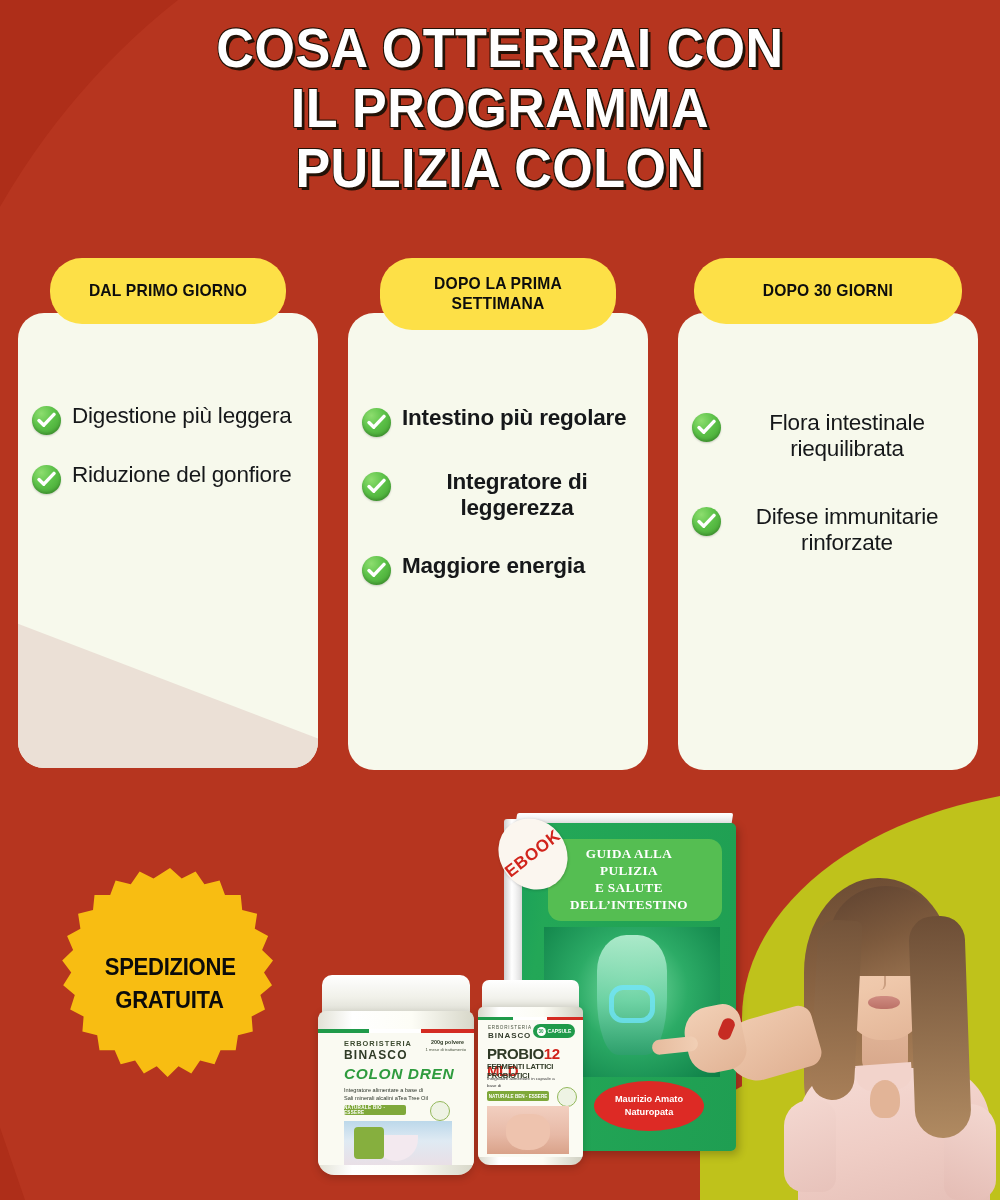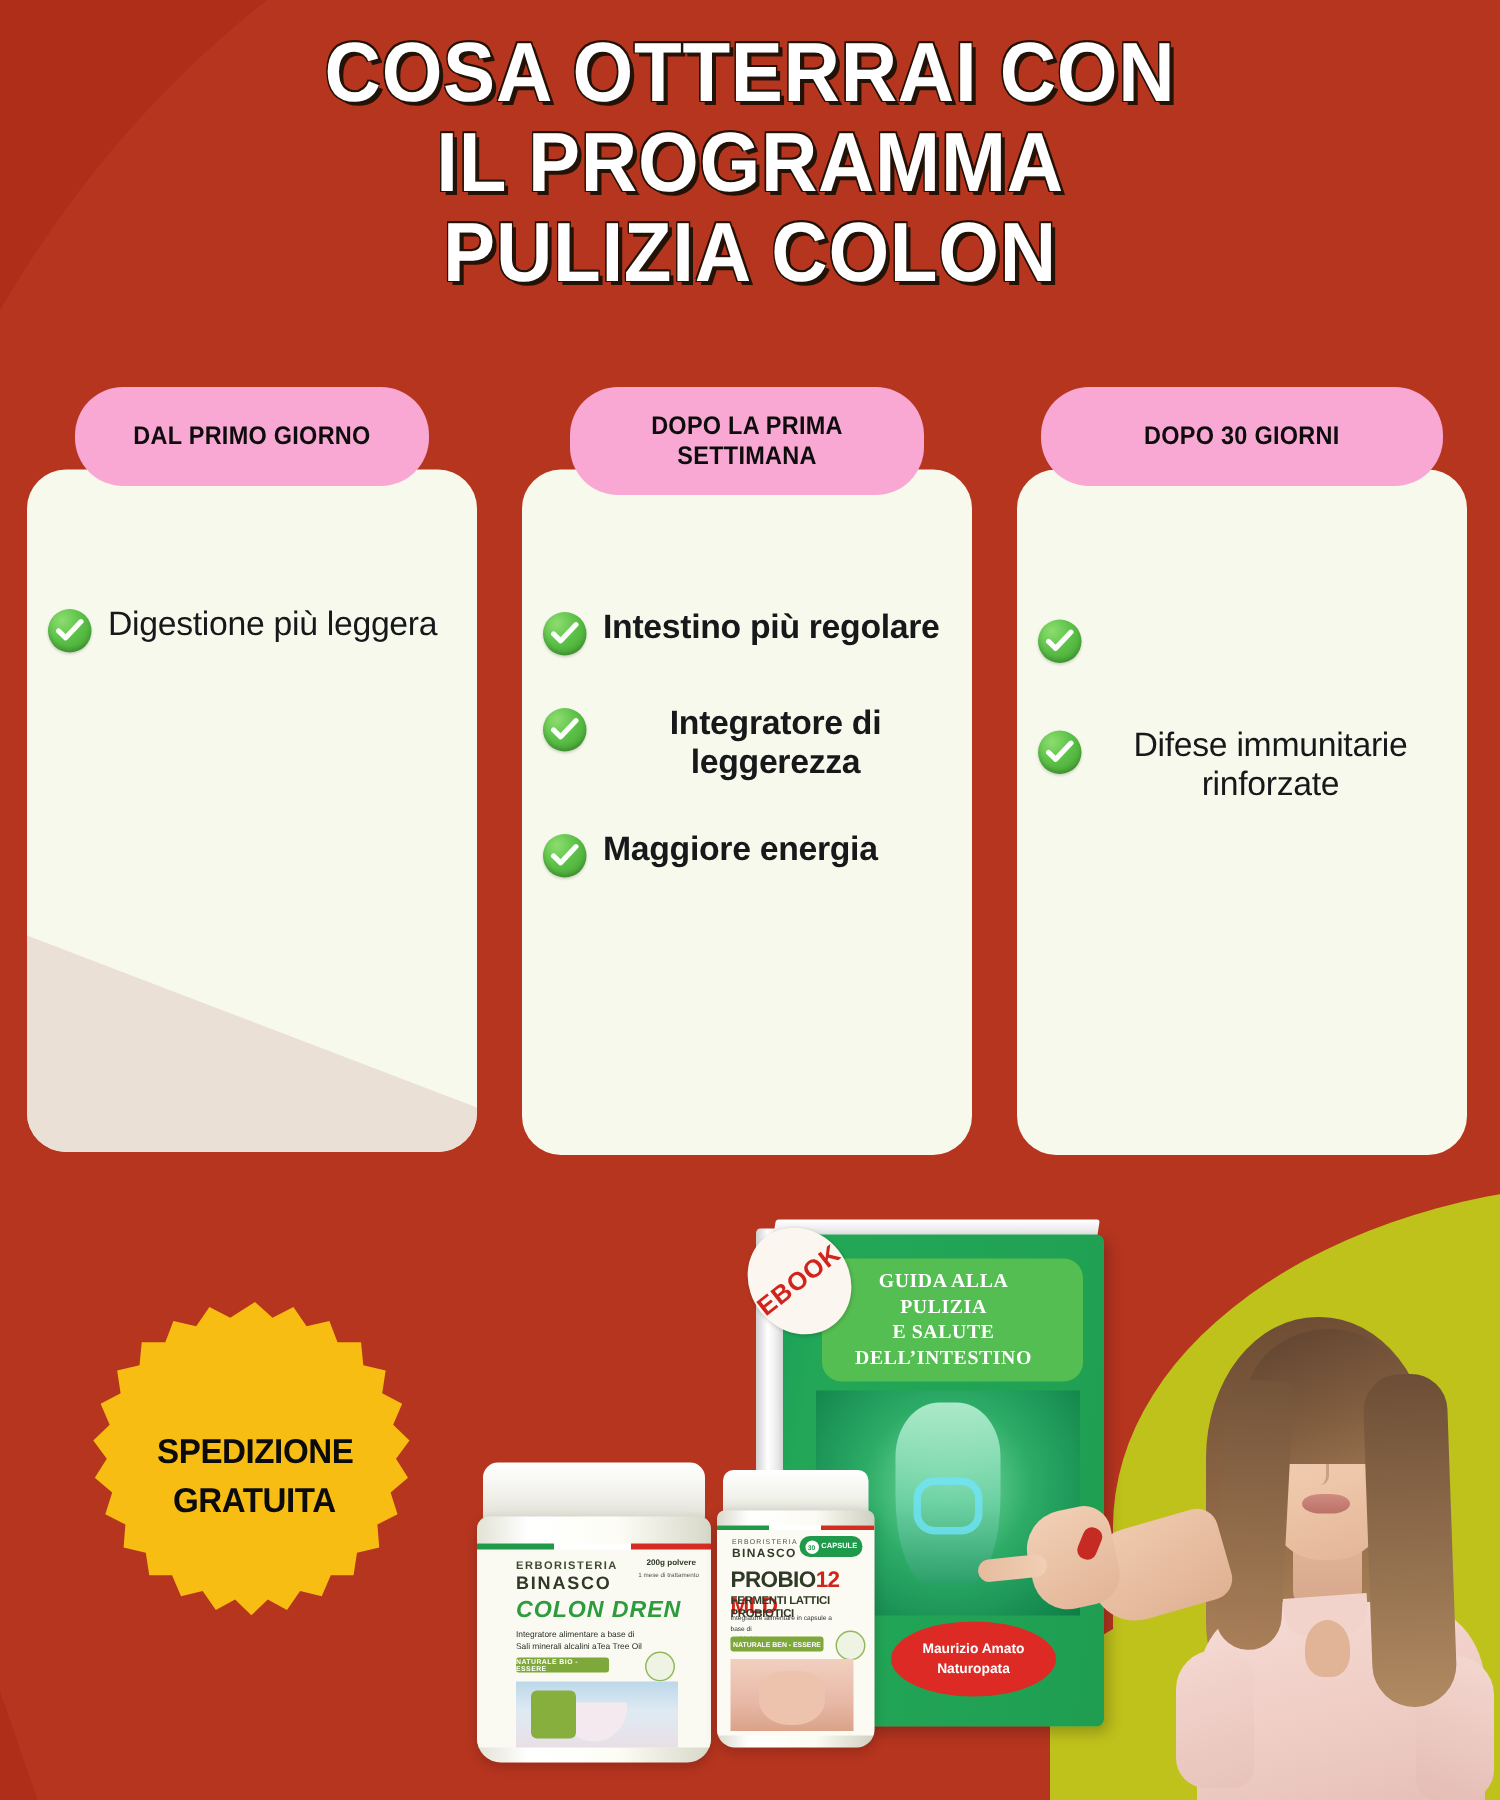--- a/index.html
+++ b/index.html
@@ -57,21 +57,21 @@
 
   
   .card-wrap.c0 .card-body::after {
     content:""; position:absolute; left:0; bottom:0; width:100%; height:185px;
     background:#EBE0D6; border-radius:0 0 26px 26px;
     clip-path:polygon(0 22%, 100% 84%, 100% 100%, 0 100%);
   }
 
   .card-pill {
     position:absolute; left:50%; top:0; transform:translateX(-50%);
-    background:#f9a8d4; color:#0d0d0d;
+    background:#fde047; color:#0d0d0d;
     border-radius:32px; z-index:3;
     font-weight:900; font-size:17px; letter-spacing:0.2px;
     text-align:center; line-height:1.18;
     display:flex; align-items:center; justify-content:center;
     padding:0 20px;
     transform-origin:center;
   }
   .card-wrap.c0 .card-pill { width:236px; height:66px; }
   .card-wrap.c1 .card-pill { width:236px; height:72px; }
   .card-wrap.c2 .card-pill { width:268px; height:66px; }
@@ -396,20 +396,29 @@
           <div class="li">
             <span class="check">
               <svg width="19" height="17" viewBox="0 0 19 17" aria-hidden="true">
                 <path d="M2 8.6 L6.8 13.2 L17 2.4" fill="none" stroke="#ffffff" stroke-width="3.4" stroke-linecap="round" stroke-linejoin="round"></path>
               </svg>
             </span>
             <span class="li-text">Digestione più
 leggera</span>
           </div>
 
+          <div class="li">
+            <span class="check">
+              <svg width="19" height="17" viewBox="0 0 19 17" aria-hidden="true">
+                <path d="M2 8.6 L6.8 13.2 L17 2.4" fill="none" stroke="#ffffff" stroke-width="3.4" stroke-linecap="round" stroke-linejoin="round"></path>
+              </svg>
+            </span>
+            <span class="li-text">Riduzione del
+gonfiore</span>
+          </div>
 
         </div>
       </div>
       <div class="card-pill">
         <span>DAL PRIMO GIORNO</span>
       </div>
     </div>
 
     <div class="card-wrap c1">
       <div class="card-body">
@@ -456,20 +465,22 @@
       <div class="card-body">
         <div class="card-list">
 
 
           <div class="li">
             <span class="check">
               <svg width="19" height="17" viewBox="0 0 19 17" aria-hidden="true">
                 <path d="M2 8.6 L6.8 13.2 L17 2.4" fill="none" stroke="#ffffff" stroke-width="3.4" stroke-linecap="round" stroke-linejoin="round"></path>
               </svg>
             </span>
+            <span class="li-text">Flora intestinale
+riequilibrata</span>
           </div>
 
           <div class="li">
             <span class="check">
               <svg width="19" height="17" viewBox="0 0 19 17" aria-hidden="true">
                 <path d="M2 8.6 L6.8 13.2 L17 2.4" fill="none" stroke="#ffffff" stroke-width="3.4" stroke-linecap="round" stroke-linejoin="round"></path>
               </svg>
             </span>
             <span class="li-text">Difese immunitarie
 rinforzate</span>

